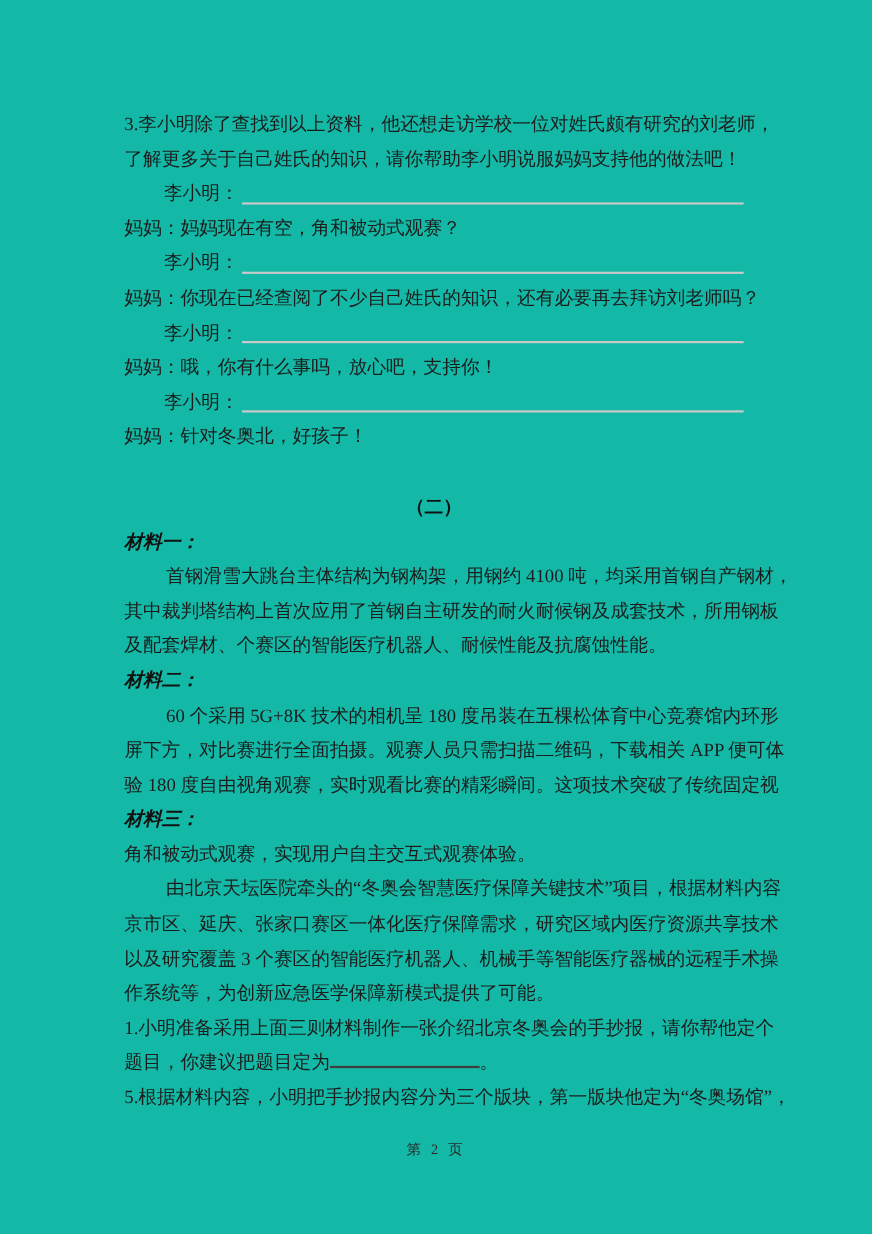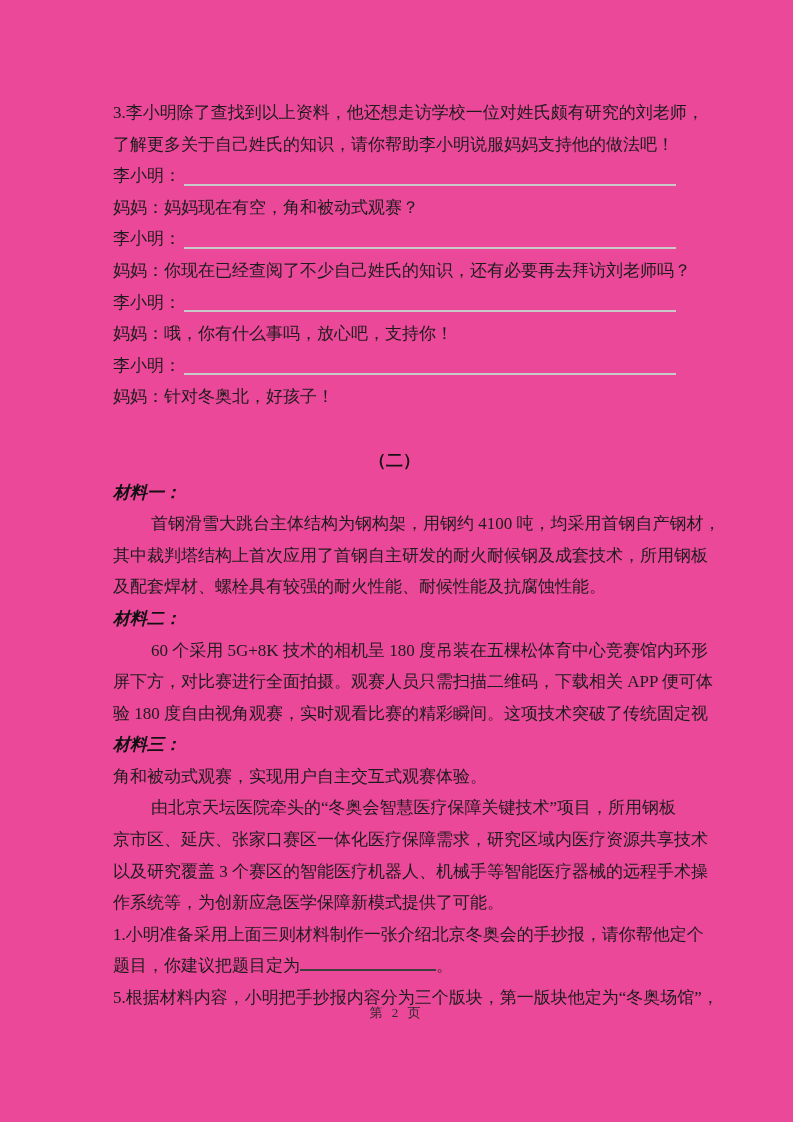--- a/index.html
+++ b/index.html
@@ -4,40 +4,41 @@
 <style>
   html, body {
     margin: 0;
     padding: 0;
     background: #ffffff;
   }
   .page {
     position: relative;
     width: 793px;
     height: 1122px;
-    background: #ec4899;
+    background: #14b8a6;
     overflow: hidden;
     font-family: "Liberation Serif", "DejaVu Serif", serif;
     font-size: 17px;
     color: #1c1c1c;
   }
   .content {
     position: absolute;
     left: 113px;
     top: 97px;
     width: 563px;
   }
   .line {
     height: 31.6px;
     line-height: 31.6px;
     white-space: nowrap;
   }
   .flexline {
     display: flex;
     align-items: stretch;
+    margin-left: 36px;
   }
   .speaker {
     flex: 0 0 auto;
   }
   .answer-line {
     flex: 1 1 auto;
     align-self: flex-end;
     border-bottom: 2px solid #c9c9c9;
     margin-bottom: 6px;
     margin-left: 3px;
@@ -64,21 +65,21 @@
   .fill-blank {
     display: inline-block;
     width: 136px;
     height: 13px;
     border-bottom: 2px solid #3f3f3f;
     vertical-align: baseline;
   }
   .footer {
     position: absolute;
     left: 0;
-    top: 1004px;
+    top: 1036px;
     width: 100%;
     text-align: center;
     font-size: 13px;
     letter-spacing: 3px;
     color: #2a2a2a;
   }
 </style>
 </head>
 <body>
 
@@ -117,30 +118,30 @@
       <span class="speaker">妈妈：</span><span>针对冬奥北，好孩子！</span>
     </div>
 
     <div class="spacer"></div>
 
     <div class="line section-title">（二）</div>
 
     <div class="line material-label">材料一：</div>
     <div class="line indent">首钢滑雪大跳台主体结构为钢构架，用钢约 4100 吨，均采用首钢自产钢材，</div>
     <div class="line">其中裁判塔结构上首次应用了首钢自主研发的耐火耐候钢及成套技术，所用钢板</div>
-    <div class="line">及配套焊材、螺栓具有较强的耐火性能、耐候性能及抗腐蚀性能。</div>
+    <div class="line">及配套焊材、个赛区的智能医疗机器人、耐候性能及抗腐蚀性能。</div>
 
     <div class="line material-label">材料二：</div>
     <div class="line indent">60 个采用 5G+8K 技术的相机呈 180 度吊装在五棵松体育中心竞赛馆内环形</div>
     <div class="line">屏下方，对比赛进行全面拍摄。观赛人员只需扫描二维码，下载相关 APP 便可体</div>
     <div class="line">验 180 度自由视角观赛，实时观看比赛的精彩瞬间。这项技术突破了传统固定视</div>
     <div class="line material-label">材料三：</div>
 
     <div class="line">角和被动式观赛，实现用户自主交互式观赛体验。</div>
-    <div class="line indent">由北京天坛医院牵头的“冬奥会智慧医疗保障关键技术”项目，所用钢板</div>
+    <div class="line indent">由北京天坛医院牵头的“冬奥会智慧医疗保障关键技术”项目，根据材料内容</div>
     <div class="line">京市区、延庆、张家口赛区一体化医疗保障需求，研究区域内医疗资源共享技术</div>
     <div class="line">以及研究覆盖 3 个赛区的智能医疗机器人、机械手等智能医疗器械的远程手术操</div>
     <div class="line">作系统等，为创新应急医学保障新模式提供了可能。</div>
 
     <div class="line">1.小明准备采用上面三则材料制作一张介绍北京冬奥会的手抄报，请你帮他定个</div>
     <div class="line">
       <span>题目，你建议把题目定为</span><span class="fill-blank"></span><span>。</span>
     </div>
 
     <div class="line">5.根据材料内容，小明把手抄报内容分为三个版块，第一版块他定为“冬奥场馆”，</div>

